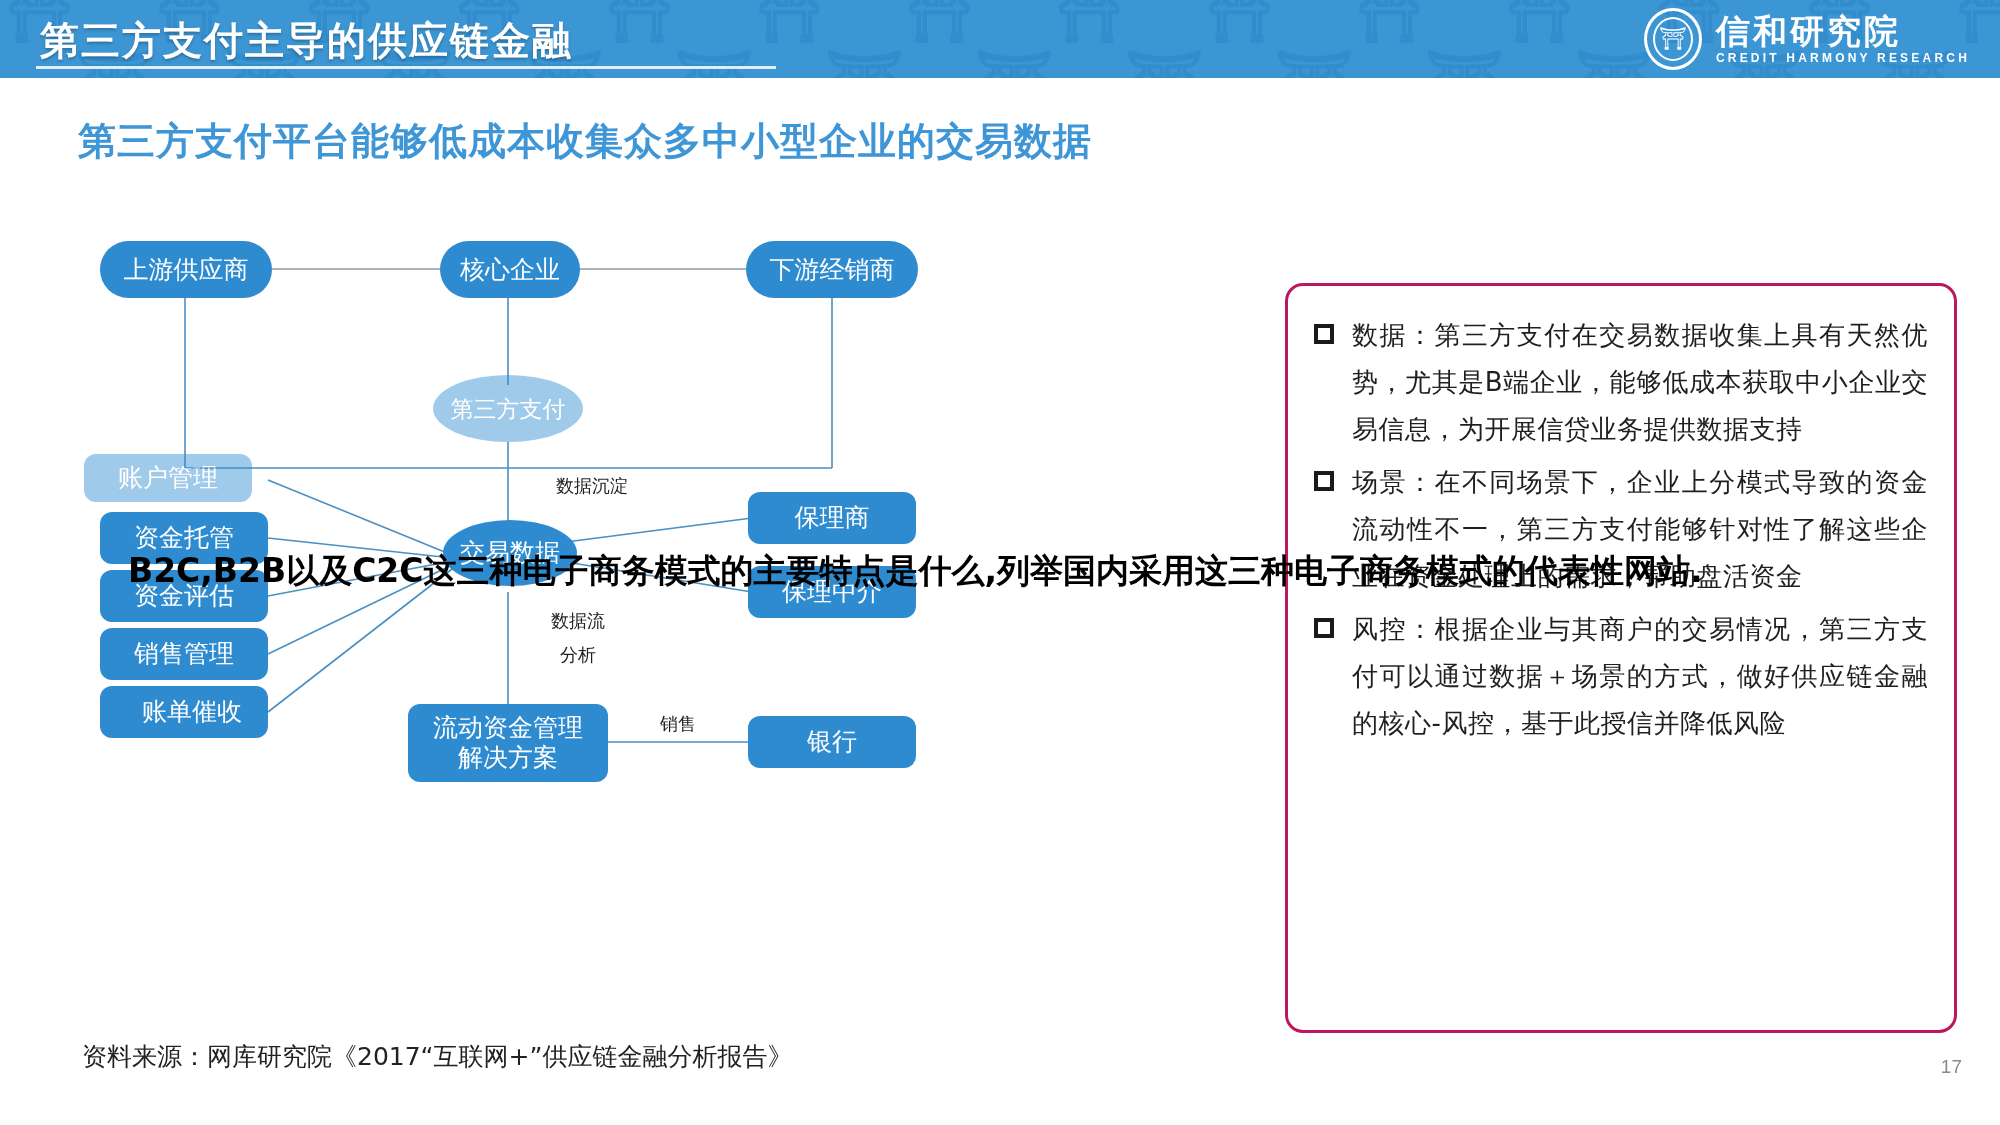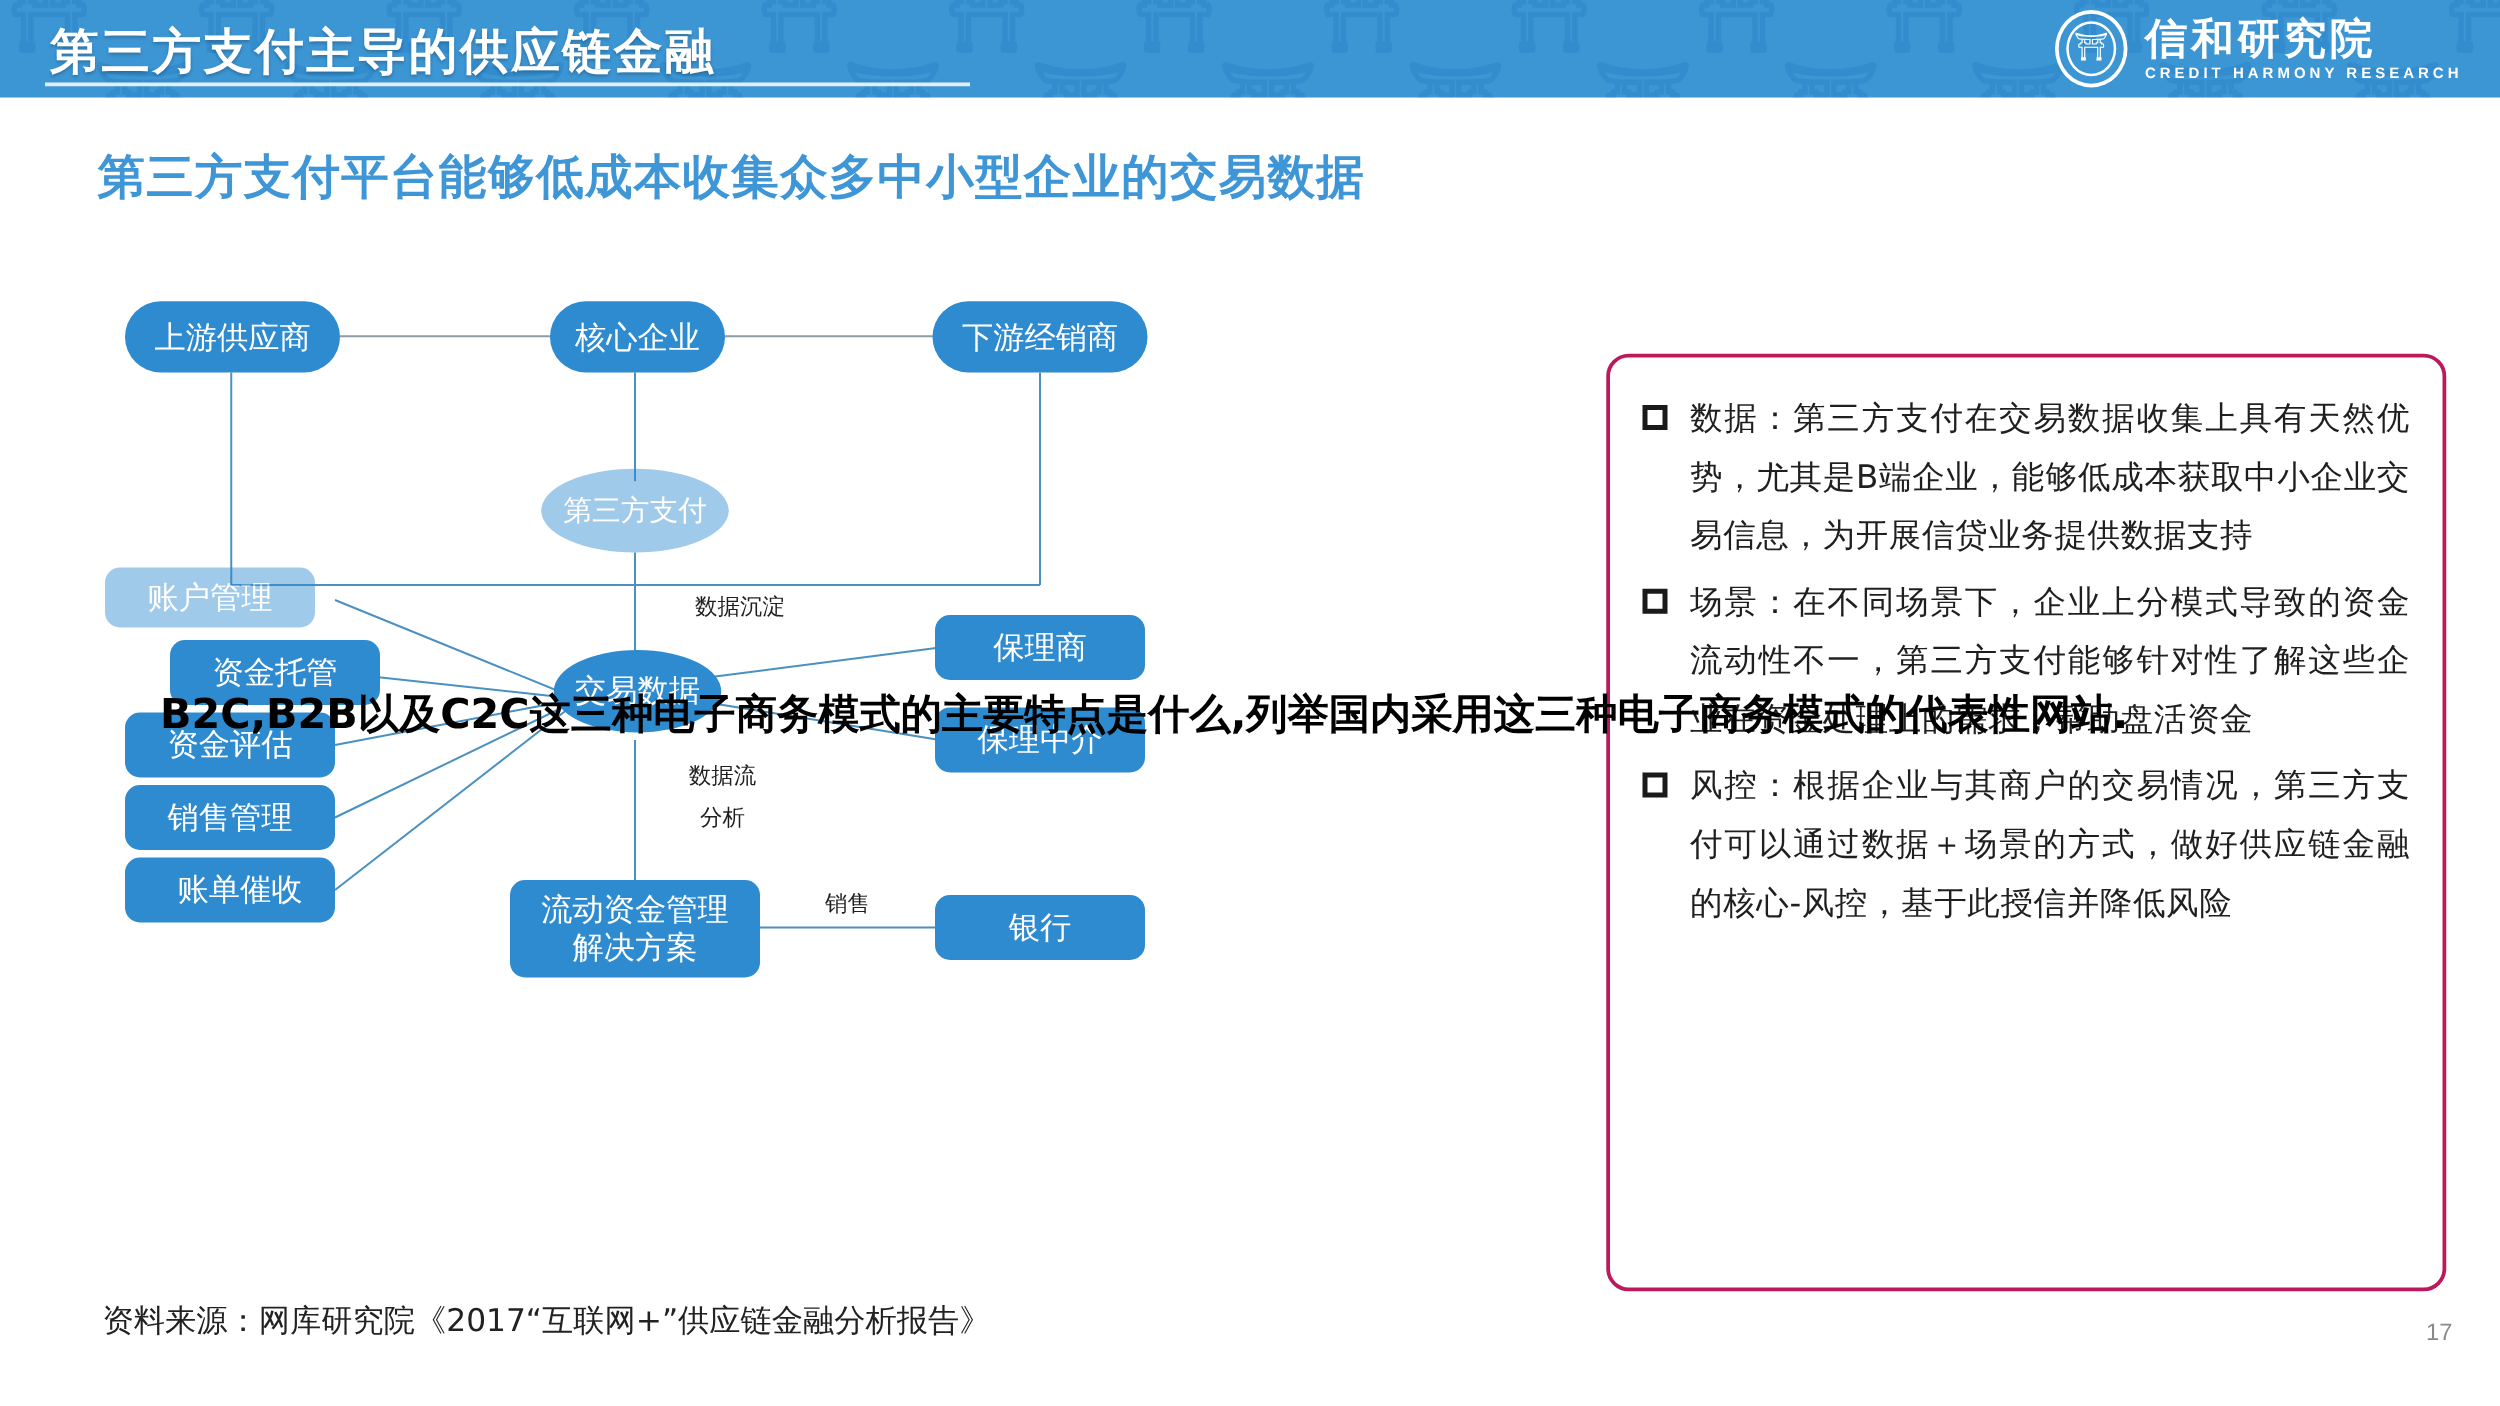--- a/index.html
+++ b/index.html
@@ -196,21 +196,21 @@
     <span>下游经销商</span>
   </div>
 
   <div class="node ellipse ghost" style="left:433px;top:195px;width:150px;height:67px;font-size:23px;">
     <span>第三方支付</span>
   </div>
 
   <div class="node rounded ghost" style="left:84px;top:274px;width:168px;height:48px;">
     <span>账户管理</span>
   </div>
-  <div class="node rounded" style="left:100px;top:332px;width:168px;height:52px;margin-left:36px;">
+  <div class="node rounded" style="left:100px;top:332px;width:168px;height:52px;">
     <span>资金托管</span>
   </div>
   <div class="node rounded" style="left:100px;top:390px;width:168px;height:52px;">
     <span>资金评估</span>
   </div>
   <div class="node rounded" style="left:100px;top:448px;width:168px;height:52px;">
     <span>销售管理</span>
   </div>
   <div class="node rounded" style="left:100px;top:506px;width:168px;height:52px;padding-left:16px;">
     <span>账单催收</span>

